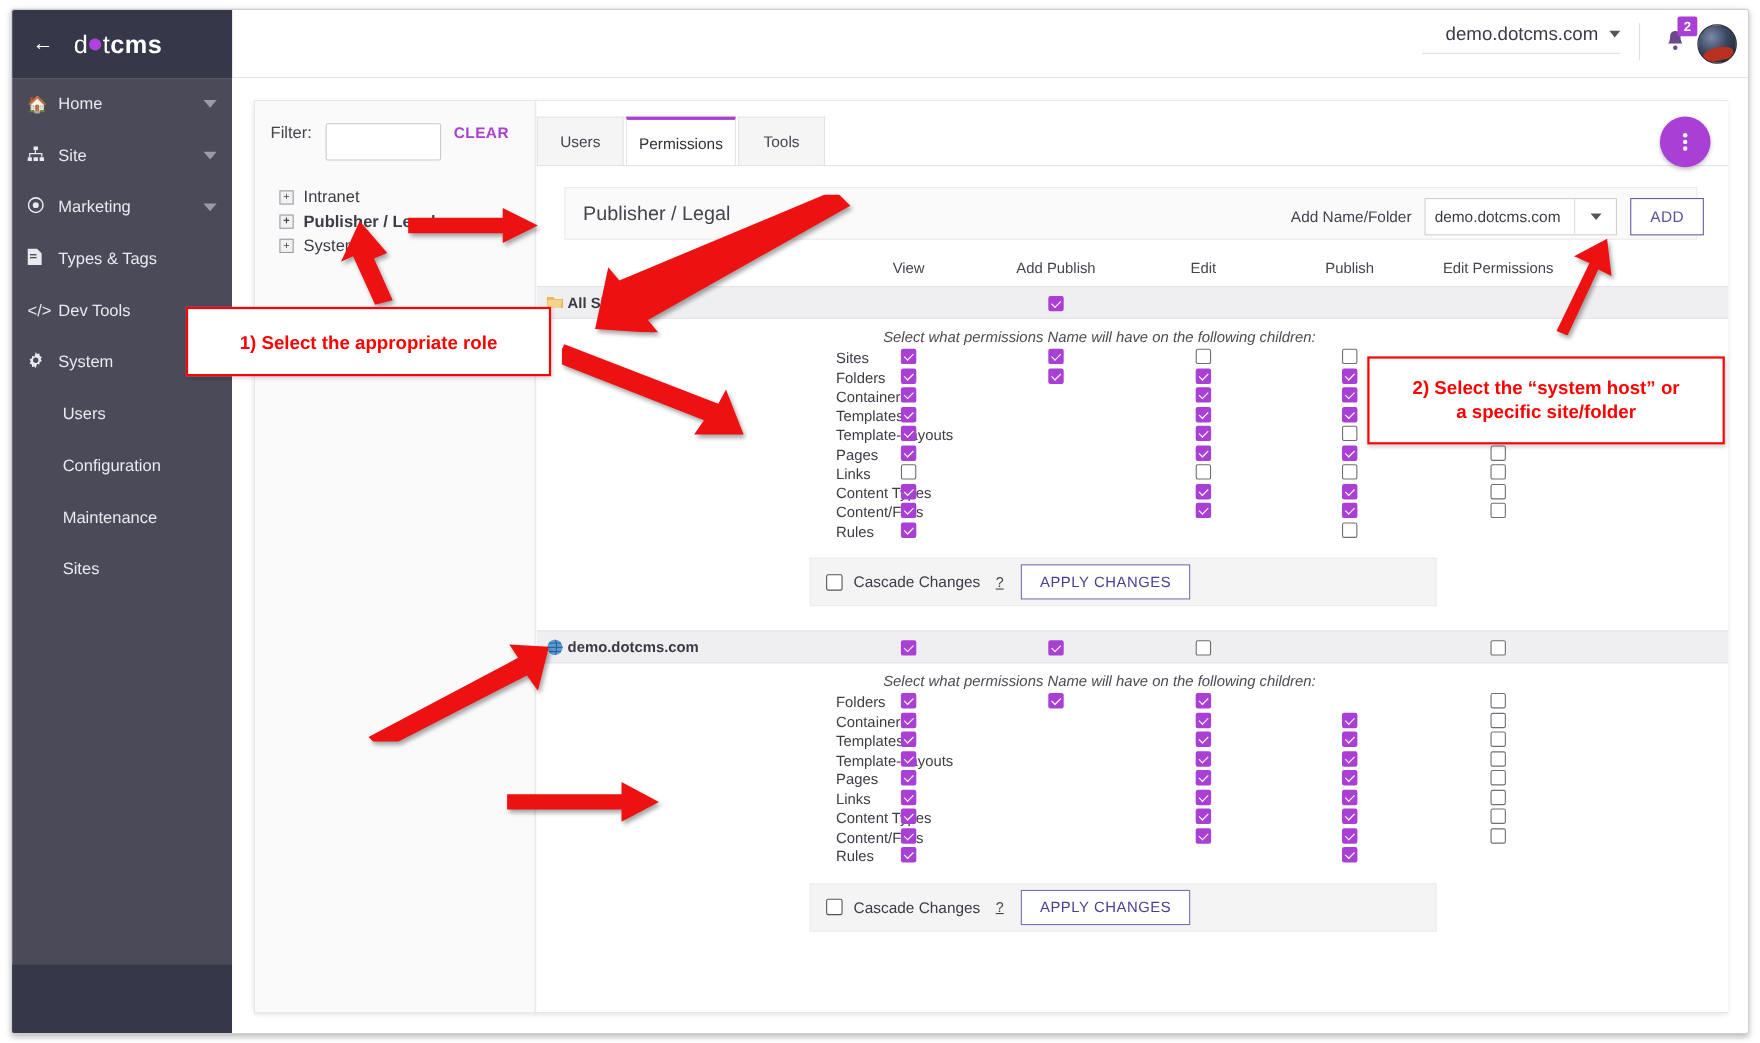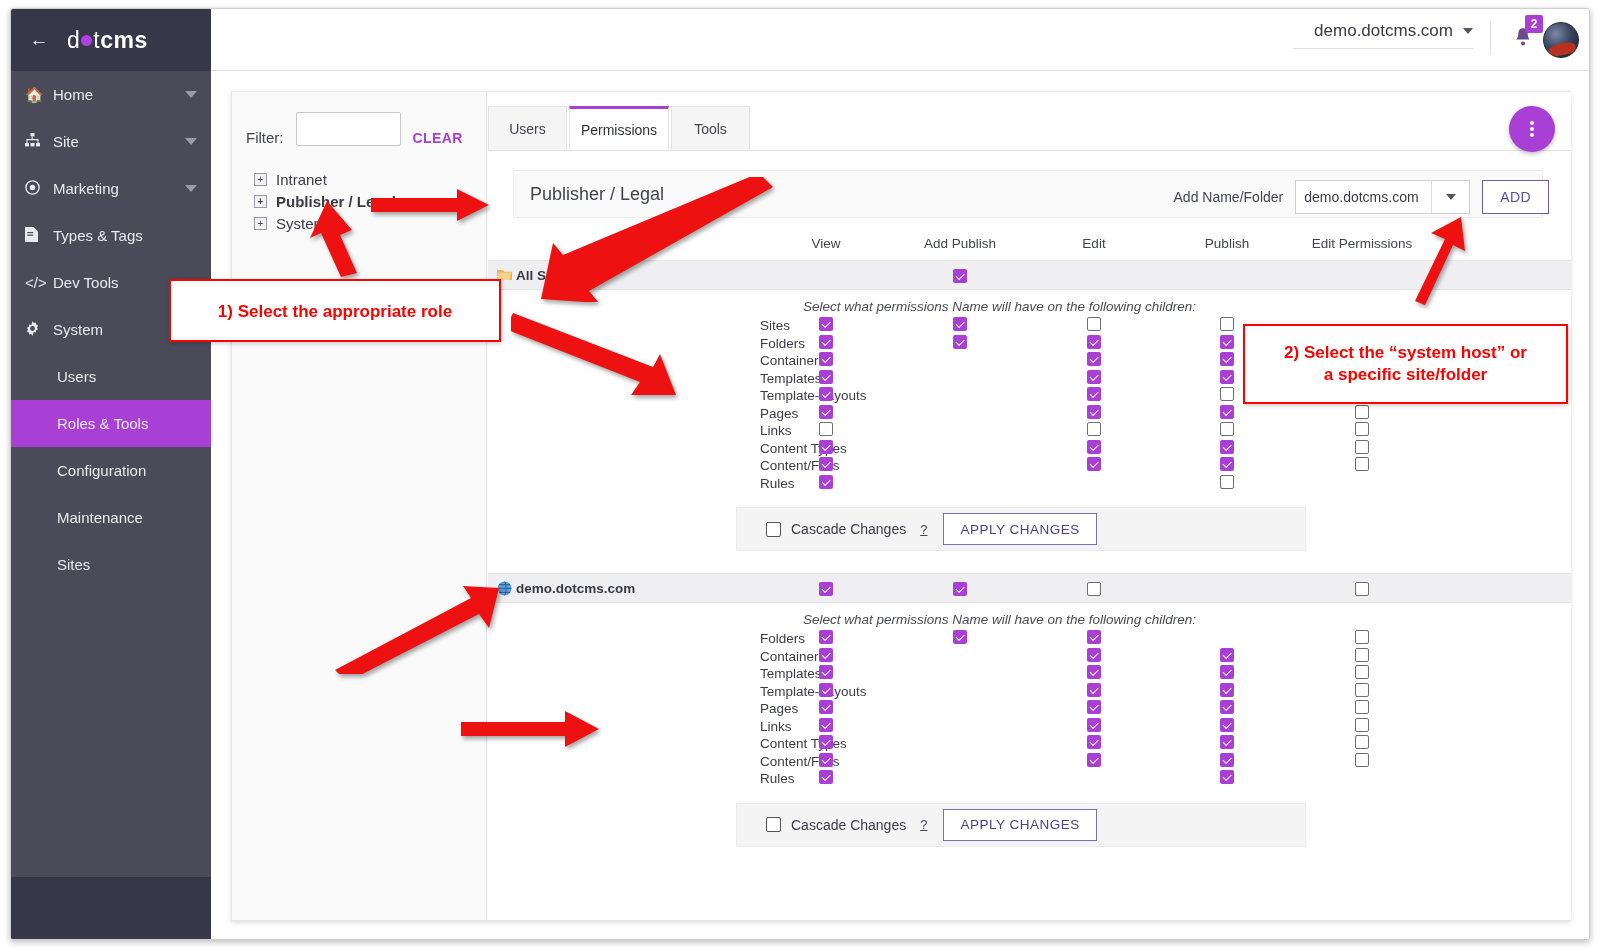--- a/index.html
+++ b/index.html
@@ -53,21 +53,21 @@
   .sub-item.active { background:#a93fd4; }
   .sidebar-foot { position:absolute; left:0; bottom:0; width:200px; height:64px; background:#37374a; }
 
   
   .main { position:absolute; left:200px; top:62px; width:1380px; height:870px; background:#fff; }
   .panel { position:absolute; left:20px; top:20px; width:1340px; height:830px; background:#fafafa; border:1px solid #e6e6e6;
            box-shadow:0 2px 5px rgba(0,0,0,.13); }
 
   
   .leftcol { position:absolute; left:0; top:0; width:255px; height:828px; background:#fafafa; border-right:1px solid #e3e3e3; }
-  .filterrow { display:flex; align-items:flex-end; gap:12px; padding:20px 14px 0 14px; }
+  .filterrow { display:flex; align-items:flex-start; gap:12px; padding:20px 14px 0 14px; }
   .filterrow .flabel { font-size:15px; color:#44444f; }
   .finput { width:105px; height:34px; border:1px solid #c9c9c9; background:#fff; border-radius:2px; font-size:14px; padding:0 6px; font-family:inherit;}
   .clearbtn { color:#a93fd4; font-size:14px; font-weight:600; letter-spacing:.4px; cursor:pointer; }
   .tree { padding:22px 0 0 22px; }
   .tnode { display:flex; align-items:center; gap:9px; height:22px; font-size:15px; color:#3c3c46; cursor:pointer; }
   .tnode.bold { font-weight:700; }
   .plus { width:13px; height:13px; border:1px solid #9a9aa4; background:#f2f2f2; font-size:10px; line-height:11px; text-align:center; color:#44444c; }
 
   
   .rightcol { position:absolute; left:256px; top:0; width:1083px; height:828px; background:#fff; }
@@ -105,21 +105,21 @@
 
   .prow { position:relative; height:18px; }
   .prow .plbl { position:absolute; right:0; top:0; font-size:13.5px; color:#3c3c46; width:0; white-space:nowrap; text-align:right; }
 
   .cb { position:absolute; width:14px; height:14px; transform:translateX(-50%); border-radius:2px; }
   .cb.off { border:1.5px solid #6e6e76; background:#fff; }
   .cb.on { background:#a93fd4; }
   .cb.on:after { content:""; position:absolute; left:3px; top:4px; width:7px; height:3.5px; border-left:1.6px solid #fff; border-bottom:1.6px solid #fff; transform:rotate(-45deg); }
 
   .applybar { margin:14px 0 0 248px; width:570px; height:44px; background:#f4f4f5; border:1px solid #ececec;
-              display:flex; align-items:center; padding-left:29px; gap:10px; }
+              display:flex; align-items:center; padding-left:14px; gap:10px; }
   .ccb { width:15px; height:15px; border:1.5px solid #555; background:#fff; border-radius:2px; cursor:pointer; }
   .cclbl { font-size:14px; color:#3c3c46; }
   .qm { font-size:13px; color:#44444f; text-decoration:underline; cursor:pointer; margin:0 6px 0 4px; }
   .applybtn { height:32px; padding:0 16px; border:1px solid #7a6fb0; color:#4a3f90; background:#fff; font-size:13.5px; letter-spacing:.5px; cursor:pointer; font-family:inherit;}
 
   
   .anno { position:absolute; background:#fff; border:2px solid #ff0000; color:#ff0000; font-weight:700;
           text-align:center; line-height:1.28; z-index:40; box-shadow:1px 2px 4px rgba(0,0,0,.18); }
   .arrow { position:absolute; z-index:35; }
   .arrow svg { display:block; filter:drop-shadow(2px 3px 2px rgba(0,0,0,.35)); }
@@ -211,23 +211,20 @@
             <path d="M7.5 0l1.1 1.9 2.2-.5.3 2.2 2 .9-1.1 1.9 1.1 1.9-2 .9-.3 2.2-2.2-.5L7.5 15 6.4 13.1l-2.2.5-.3-2.2-2-.9L3 8.6 1.9 6.7l2-.9.3-2.2 2.2.5z" fill="#e9e9ef"></path>
             <circle cx="7.5" cy="7.5" r="2.4" fill="#4a4a58"></circle>
           </svg>
       </span>
       <span class="lbl">System</span>
       <span class="arw up"></span>
     </div>
 
     <div class="sub-item">
       <span>Users</span>
-    </div>
-    <div class="sub-item active">
-      <span>Roles &amp; Tools</span>
     </div>
     <div class="sub-item">
       <span>Configuration</span>
     </div>
     <div class="sub-item">
       <span>Maintenance</span>
     </div>
     <div class="sub-item">
       <span>Sites</span>
     </div>

